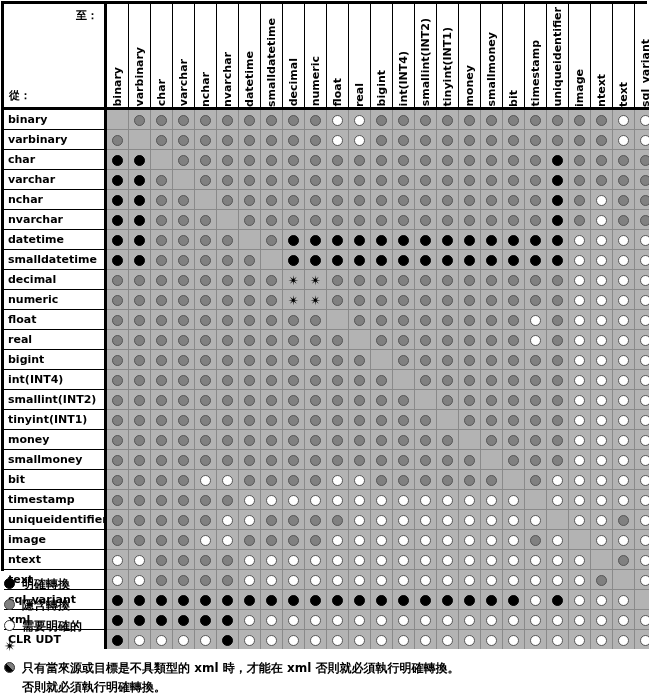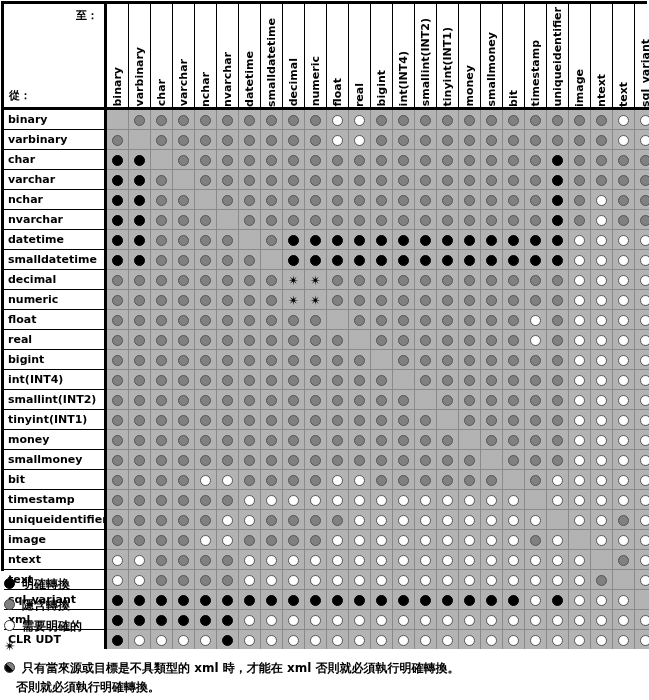--- a/index.html
+++ b/index.html
@@ -95,21 +95,21 @@
   td.cell.diag{background:#b3b3b3;}
 
   
   .legend{
     position:absolute;left:0px;top:574px;width:518px;
     font-size:12px;color:#000;
   }
   .lrow{display:flex;align-items:flex-start;margin:0 0 2px 0;padding:2px 0 0 4px;min-height:17px;}
   .lmark{width:18px;flex:0 0 18px;text-align:left;line-height:16px;position:relative;}
   .ltext{line-height:16px;font-weight:bold;font-size:12px;letter-spacing:0px;}
-  .lcont{padding-left:16px;line-height:16px;font-weight:bold;font-size:12px;}
+  .lcont{padding-left:22px;line-height:16px;font-weight:bold;font-size:12px;}
   .lsym{display:inline-block;width:11px;height:11px;border-radius:50%;box-sizing:border-box;vertical-align:middle;position:relative;top:-1px;}
   .lsym.explicit{background:#000;border:1px solid #000;}
   .lsym.implicit{background:#808080;border:1px solid #444;}
   .lsym.none{background:#fff;border:1px solid #333;}
   .lsym.half{background:#808080;border:1px solid #333;overflow:hidden;}
   .lsym.half::after{content:"";position:absolute;left:-1px;top:-1px;width:11px;height:11px;border-radius:50%;
     background:linear-gradient(45deg,#000 0%,#000 50%,transparent 50%,transparent 100%);}
   .lsym.star{border-radius:0;background:transparent;border:none;font-size:14px;line-height:11px;color:#000;font-weight:bold;width:12px;}
 </style>
 </head>

